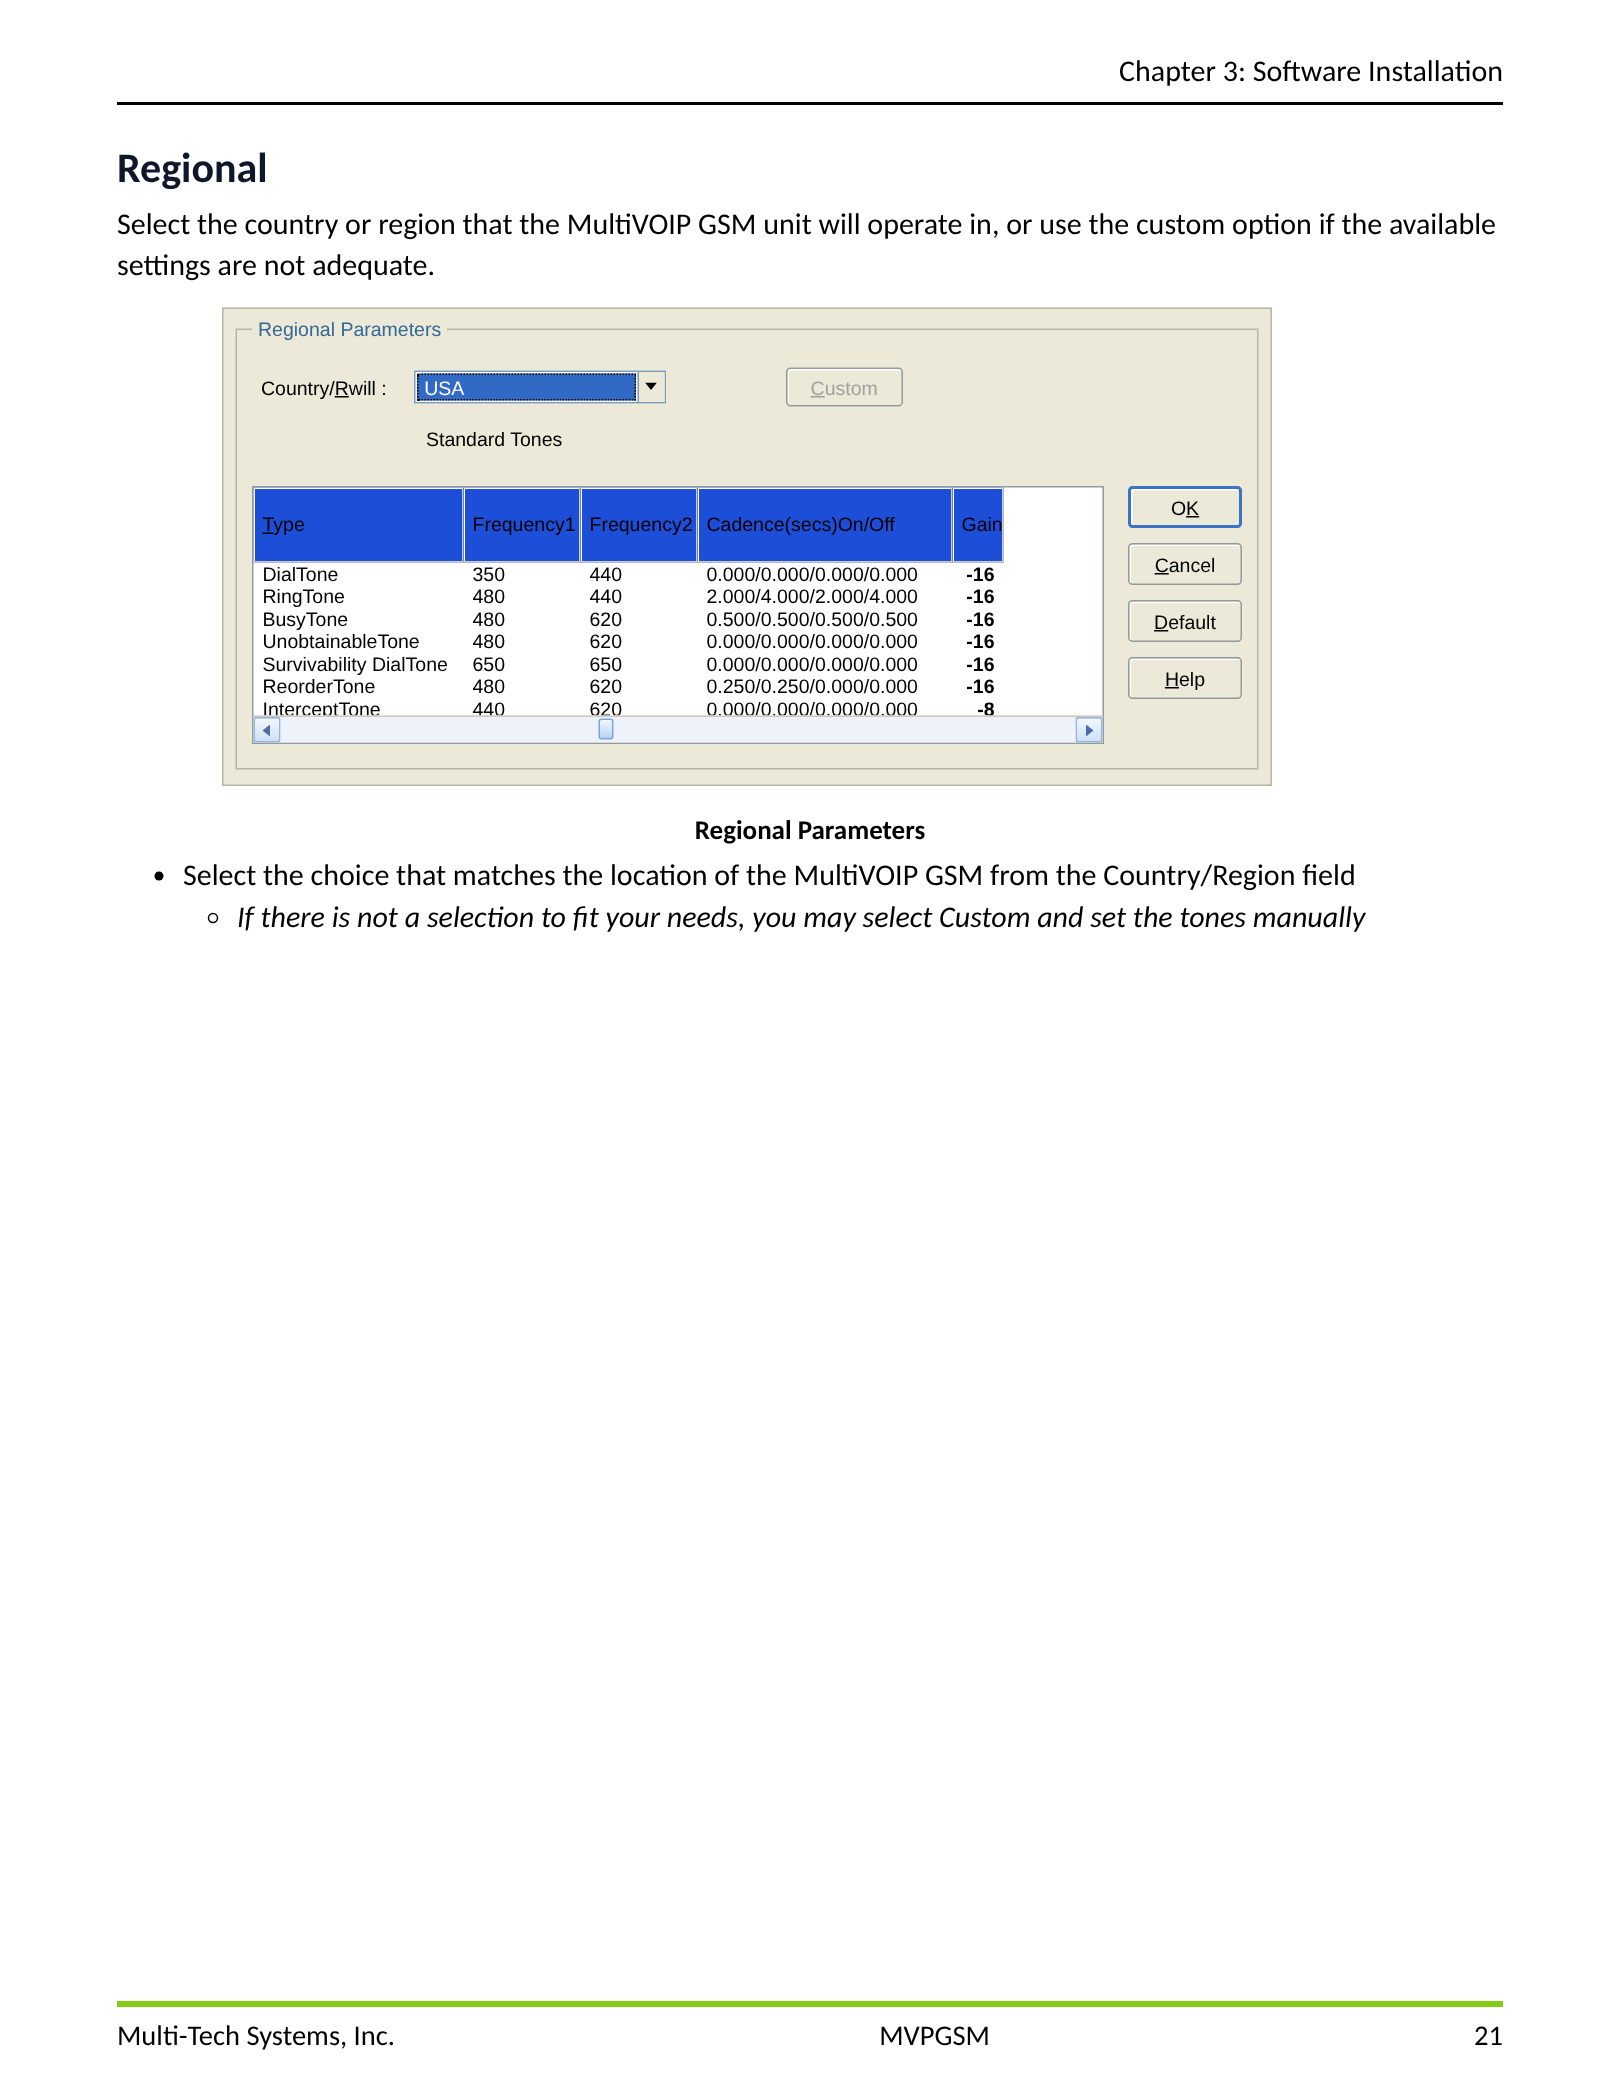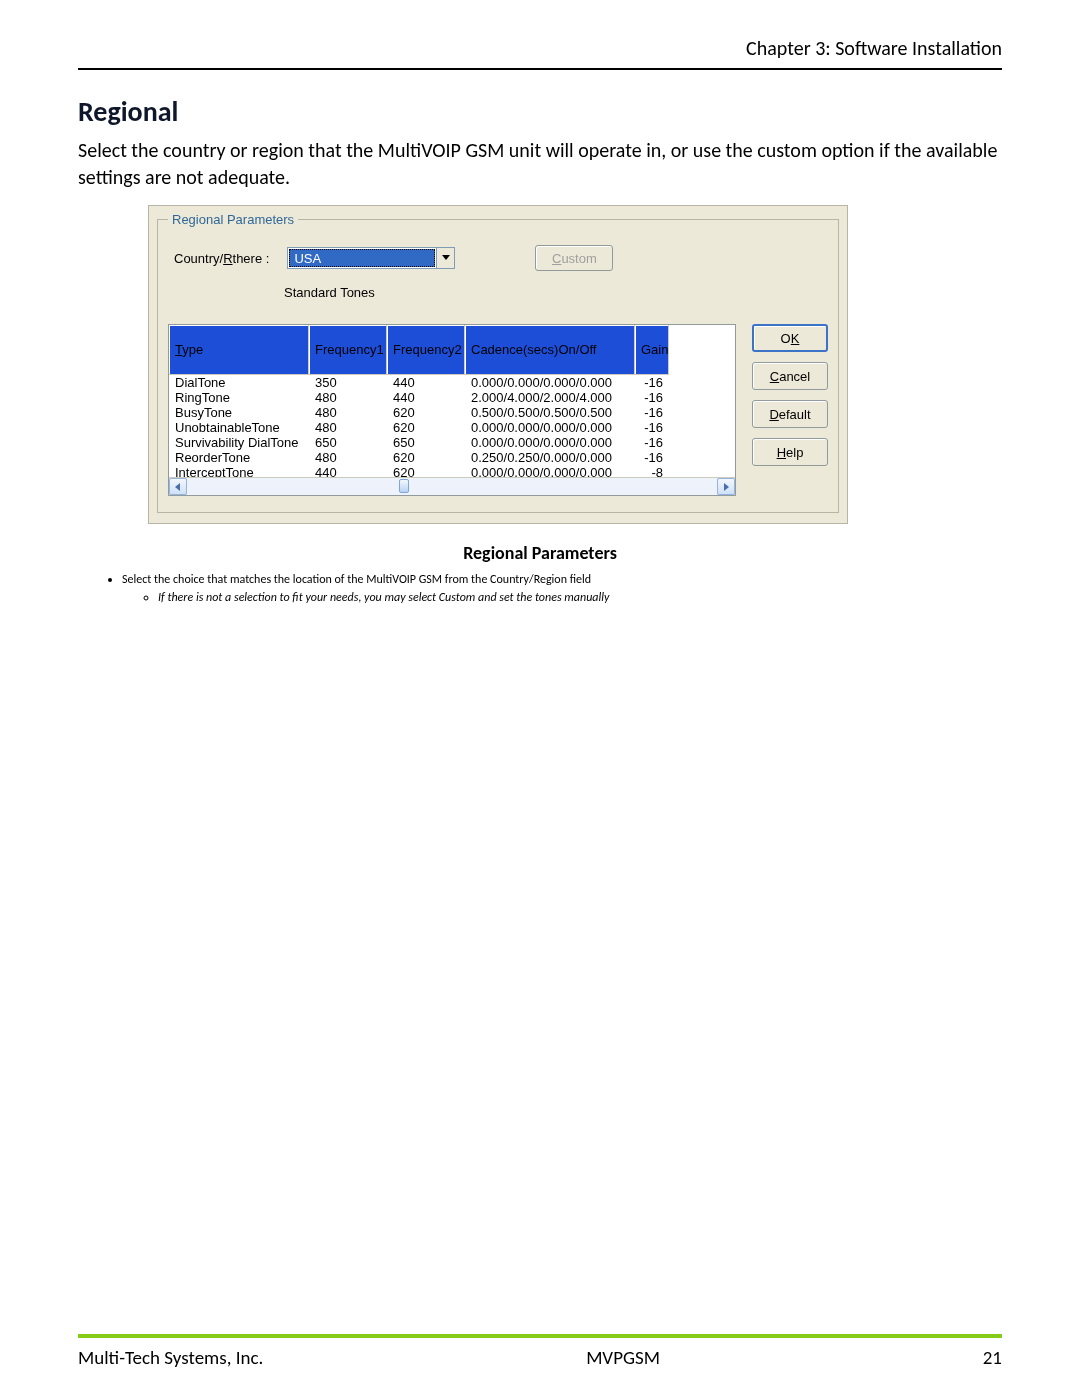--- a/index.html
+++ b/index.html
@@ -134,21 +134,21 @@
     white-space: nowrap;
     overflow: hidden;
   }
   .lb-body { flex: 1 1 auto; overflow: hidden; }
   .lb-row > div {
     padding: 0 6px;
     white-space: nowrap;
     overflow: hidden;
   }
   .lb-row .num { text-align: left; }
-  .lb-row .gain { text-align: right; }
+  .lb-row .gain { text-align: right; font-weight: bold; }
   .hscroll {
     height: 18px;
     display: flex;
     border-top: 1px solid #cfcabf;
     background: #dbe4f3;
   }
   .hscroll .harrow {
     width: 18px;
     background: linear-gradient(#f3f7fd, #cfe1f7);
     border: 1px solid #94b4df;
@@ -177,21 +177,21 @@
     text-align: center;
     font-weight: bold;
     font-size: 18px;
     margin: 18px 0 8px 0;
   }
   .actions-head {
     font-weight: bold;
     font-size: 19px;
     margin: 4px 0 4px 0;
   }
-  ul.bullets { margin: 0 0 0 44px; padding: 0; font-size: 12px; }
+  ul.bullets { margin: 0 0 0 44px; padding: 0; font-size: 20px; }
   ul.bullets li { margin-bottom: 4px; }
   ul.sub { list-style-type: circle; margin: 4px 0 0 36px; padding:0;font-style:italic; }
   .footer {
     position: absolute;
     left: 78px; right: 78px; bottom: 28px;
     border-top: 4px solid #84cc16;
     padding-top: 8px;
     display: flex;
     justify-content: space-between;
     font-size: 19px;
@@ -208,21 +208,21 @@
 
   <p class="body-text">Select the country or region that the MultiVOIP GSM unit will operate in, or use the custom option if the available settings are not adequate.</p>
 
   <div class="dialog-wrap">
     <div class="dialog">
       <fieldset class="group">
         <legend>Regional Parameters</legend>
 
         <div class="row1">
           <span class="label">
-            <span>Country/</span><span class="underline">R</span><span>there :</span>
+            <span>Country/</span><span class="underline">R</span><span>will :</span>
           </span>
 
           <span class="combo">
             <span class="sel">USA</span>
             <span class="arrow-btn">
               <svg width="8" height="6" viewBox="0 0 8 6">
                   <path d="M0 0 L8 0 L4 5 Z" fill="#000"></path>
                 </svg>
             </span>
           </span>

